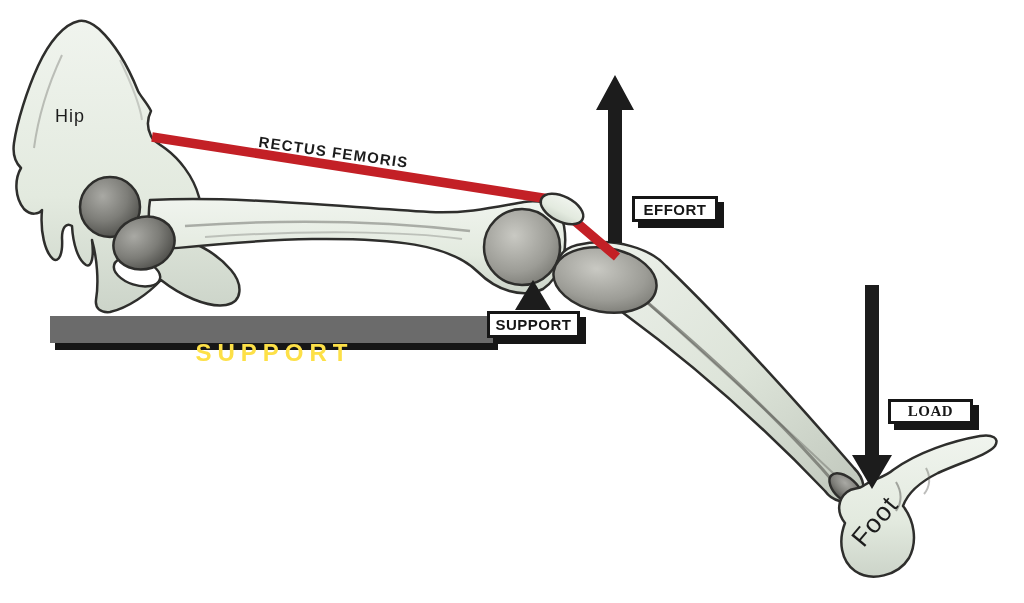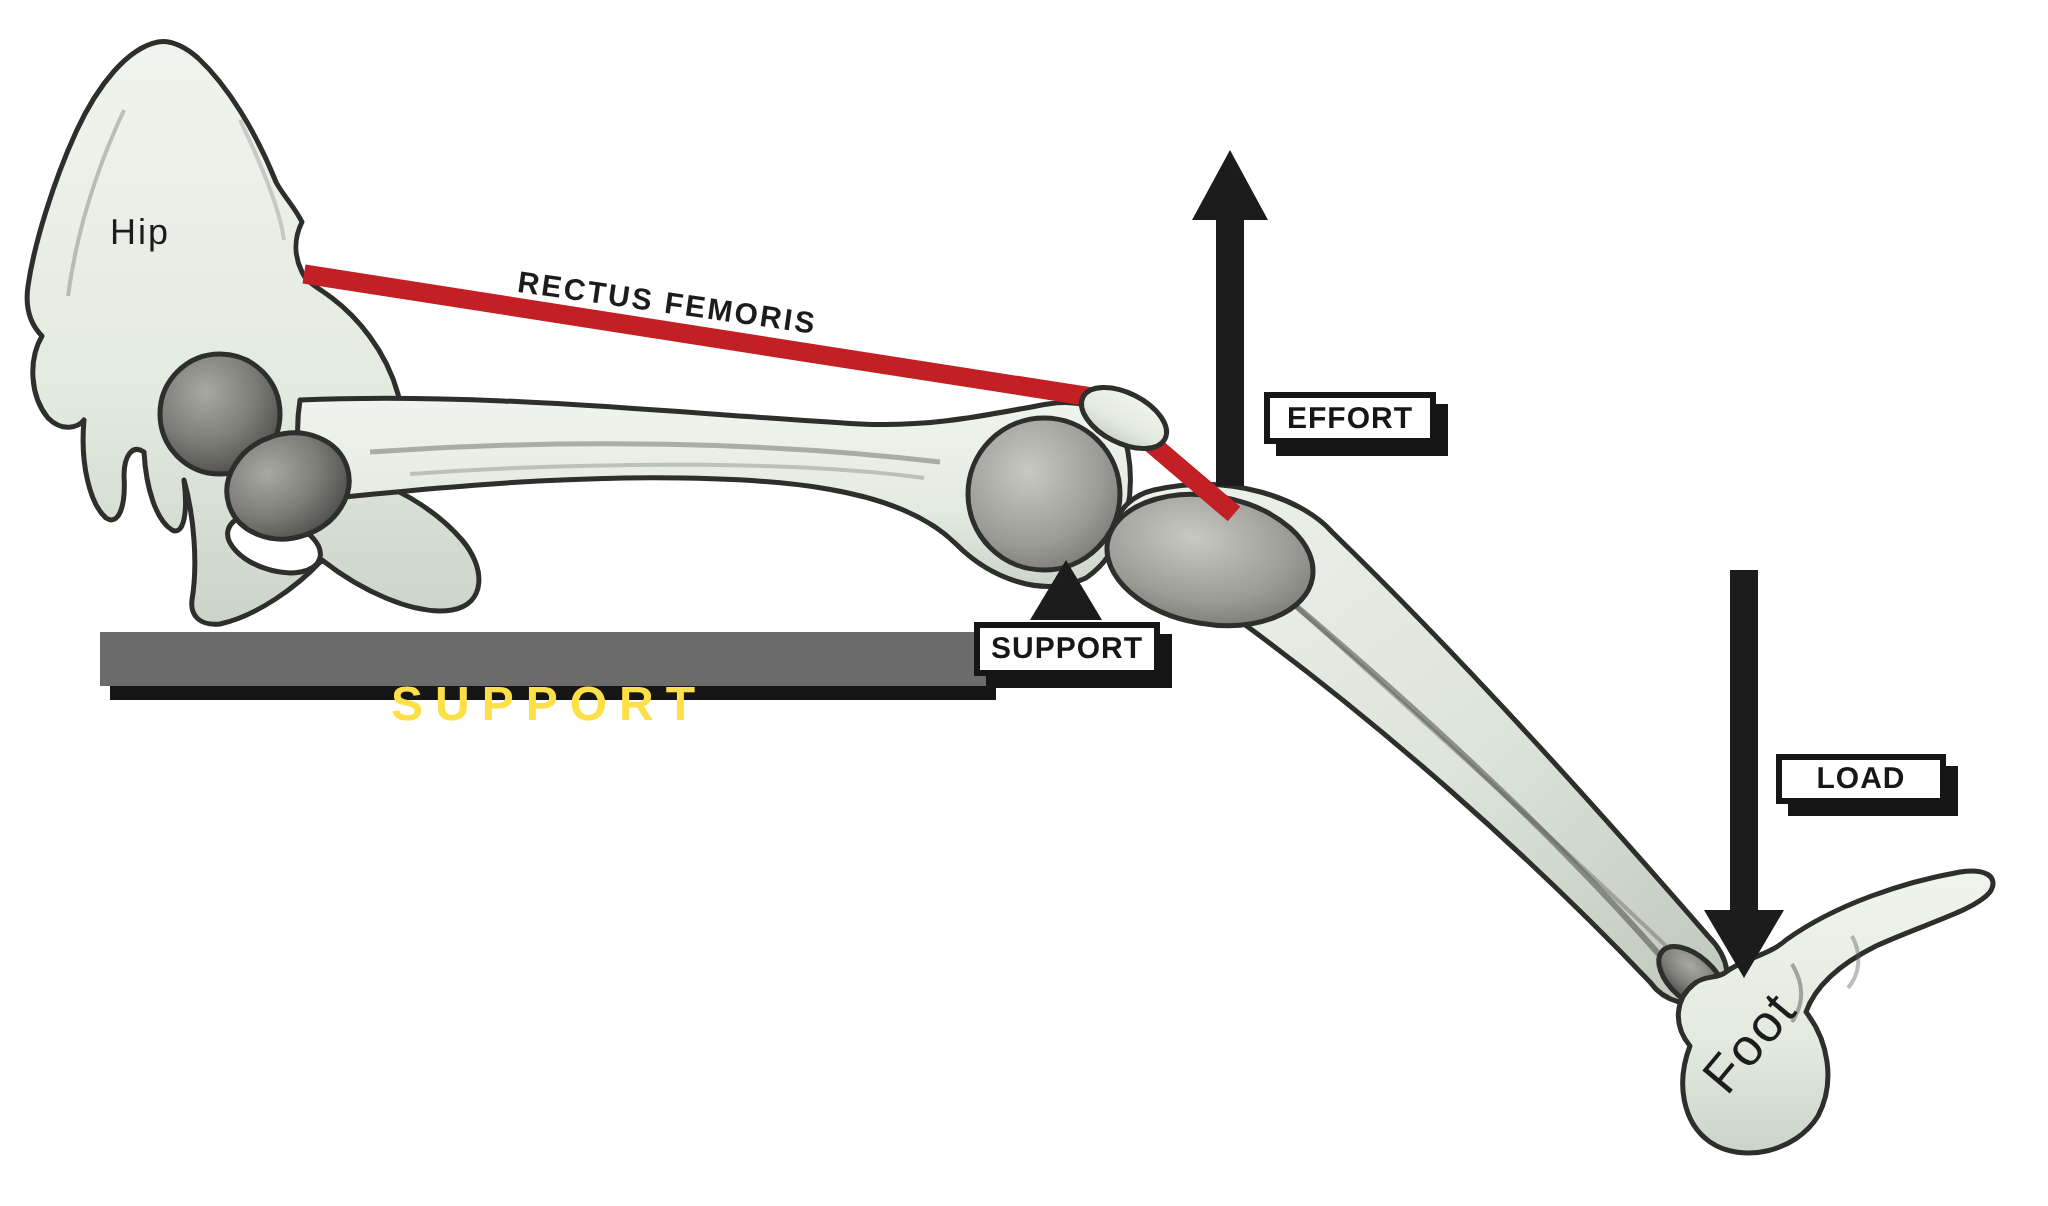--- a/index.html
+++ b/index.html
@@ -41,21 +41,21 @@
     box-shadow:6px 6px 0 var(--label-border,#161616);
     box-sizing:border-box;
     display:flex;align-items:center;justify-content:center;
   }
   .tag span{
     color:var(--label-border,#161616);
     font-size:15px;font-weight:bold;letter-spacing:0.5px;line-height:1;
   }
   .effort-tag{left:632px;top:196px;width:86px;height:26px;}
   .fulcrum-tag{left:487px;top:311px;width:93px;height:27px;}
-  .load-tag{left:888px;top:377px;width:85px;height:25px;}
+  .load-tag{left:888px;top:399px;width:85px;height:25px;font-family:Liberation Serif, serif;}
 </style>
 </head>
 <body>
 
 <div class="stage">
 
   <svg width="1024" height="603" viewBox="0 0 1024 603">
     <defs>
       <radialGradient id="ballGrad" cx="38%" cy="32%" r="75%">
         <stop offset="0%" stop-color="#a9a9a4"></stop>

